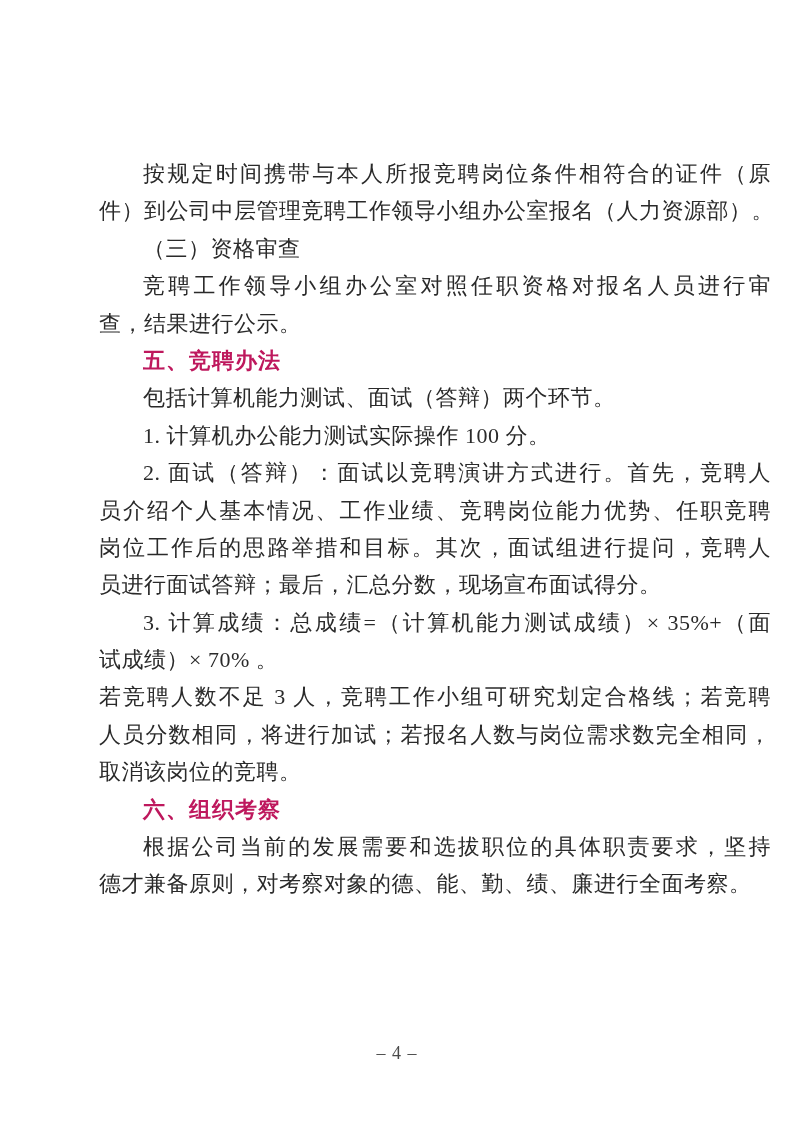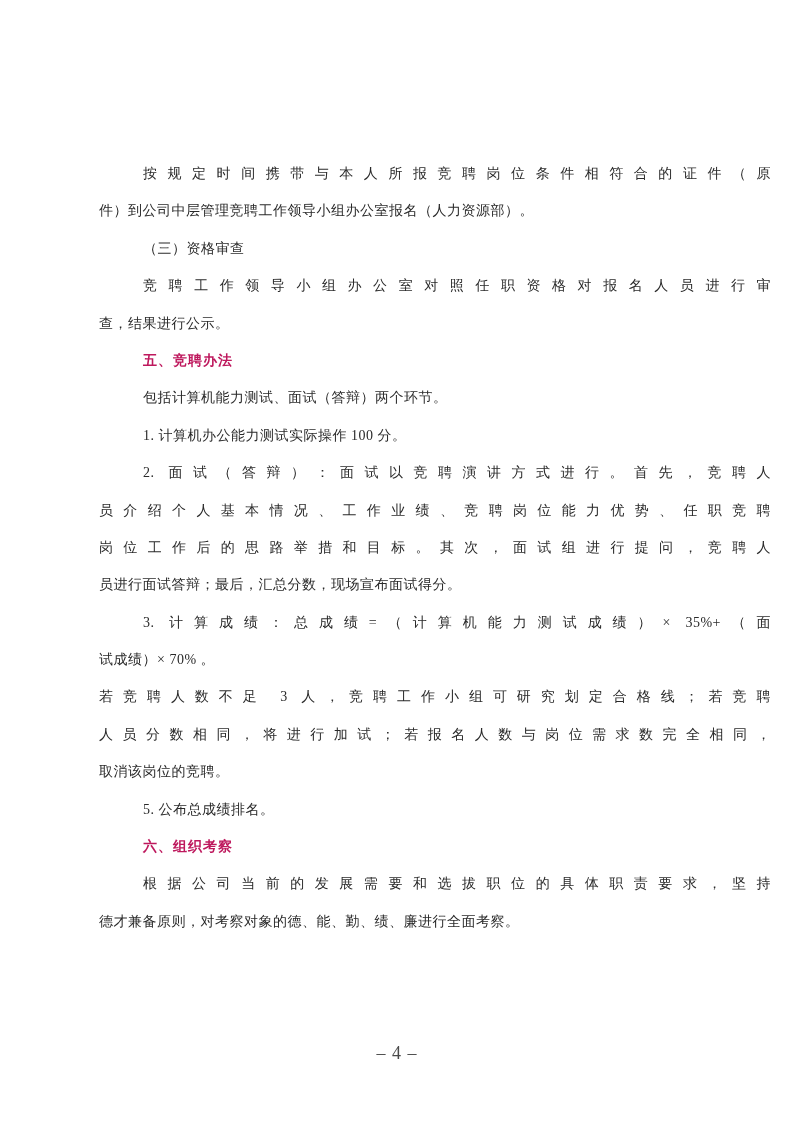--- a/index.html
+++ b/index.html
@@ -18,21 +18,21 @@
     color: #262626;
   }
   .doc {
     position: absolute;
     left: 99px;
     top: 155px;
     width: 672px;
   }
   .p { margin: 0; padding: 0; }
   .line {
-    font-size: 14px;
+    font-size: 22px;
     line-height: 37.4px;
     height: 37.4px;
     white-space: nowrap;
     letter-spacing: 0.5px;
     color: #2a2a2a;
   }
   
   .line.just {
     white-space: normal;
     text-align: justify;
@@ -102,23 +102,20 @@
       <div class="line indent just">3. 计算成绩：总成绩=（计算机能力测试成绩）× 35%+（面</div>
       <div class="line">试成绩）× 70% 。</div>
     </div>
 
     <div class="p">
       <div class="line just">若竞聘人数不足 3 人，竞聘工作小组可研究划定合格线；若竞聘</div>
       <div class="line just">人员分数相同，将进行加试；若报名人数与岗位需求数完全相同，</div>
       <div class="line">取消该岗位的竞聘。</div>
     </div>
 
-    <div class="p">
-      <div class="line indent">5. 公布总成绩排名。</div>
-    </div>
 
     <div class="p">
       <div class="line indent heading">六、组织考察</div>
     </div>
 
     <div class="p">
       <div class="line indent just">根据公司当前的发展需要和选拔职位的具体职责要求，坚持</div>
       <div class="line">德才兼备原则，对考察对象的德、能、勤、绩、廉进行全面考察。</div>
     </div>
 

